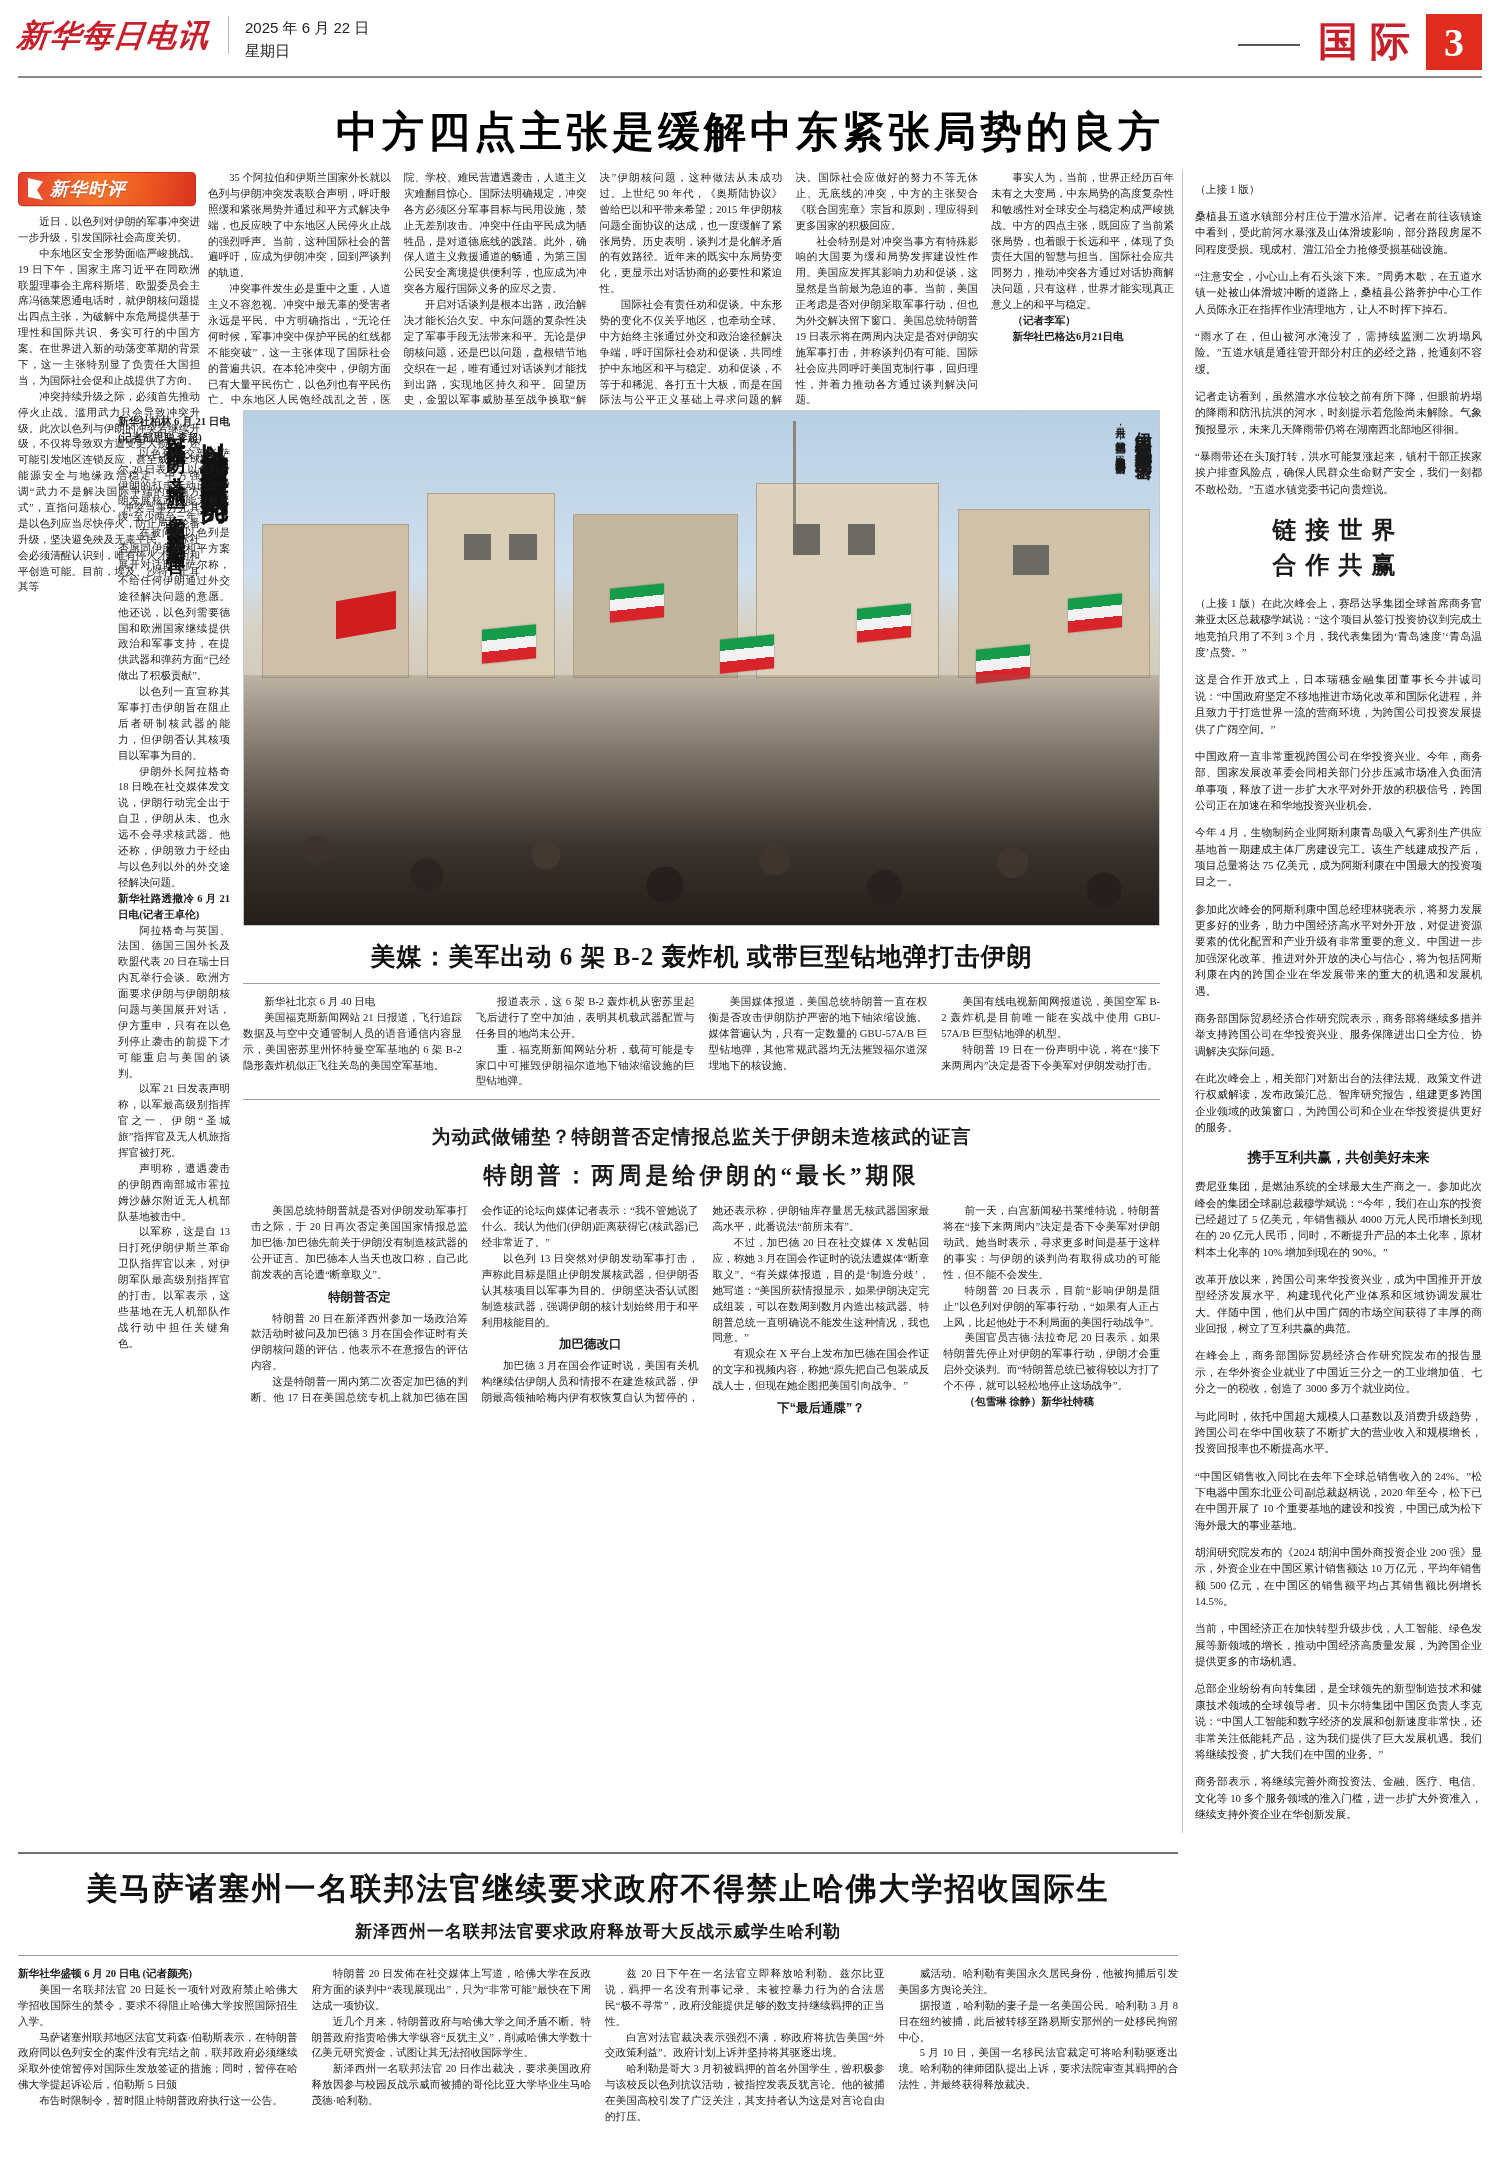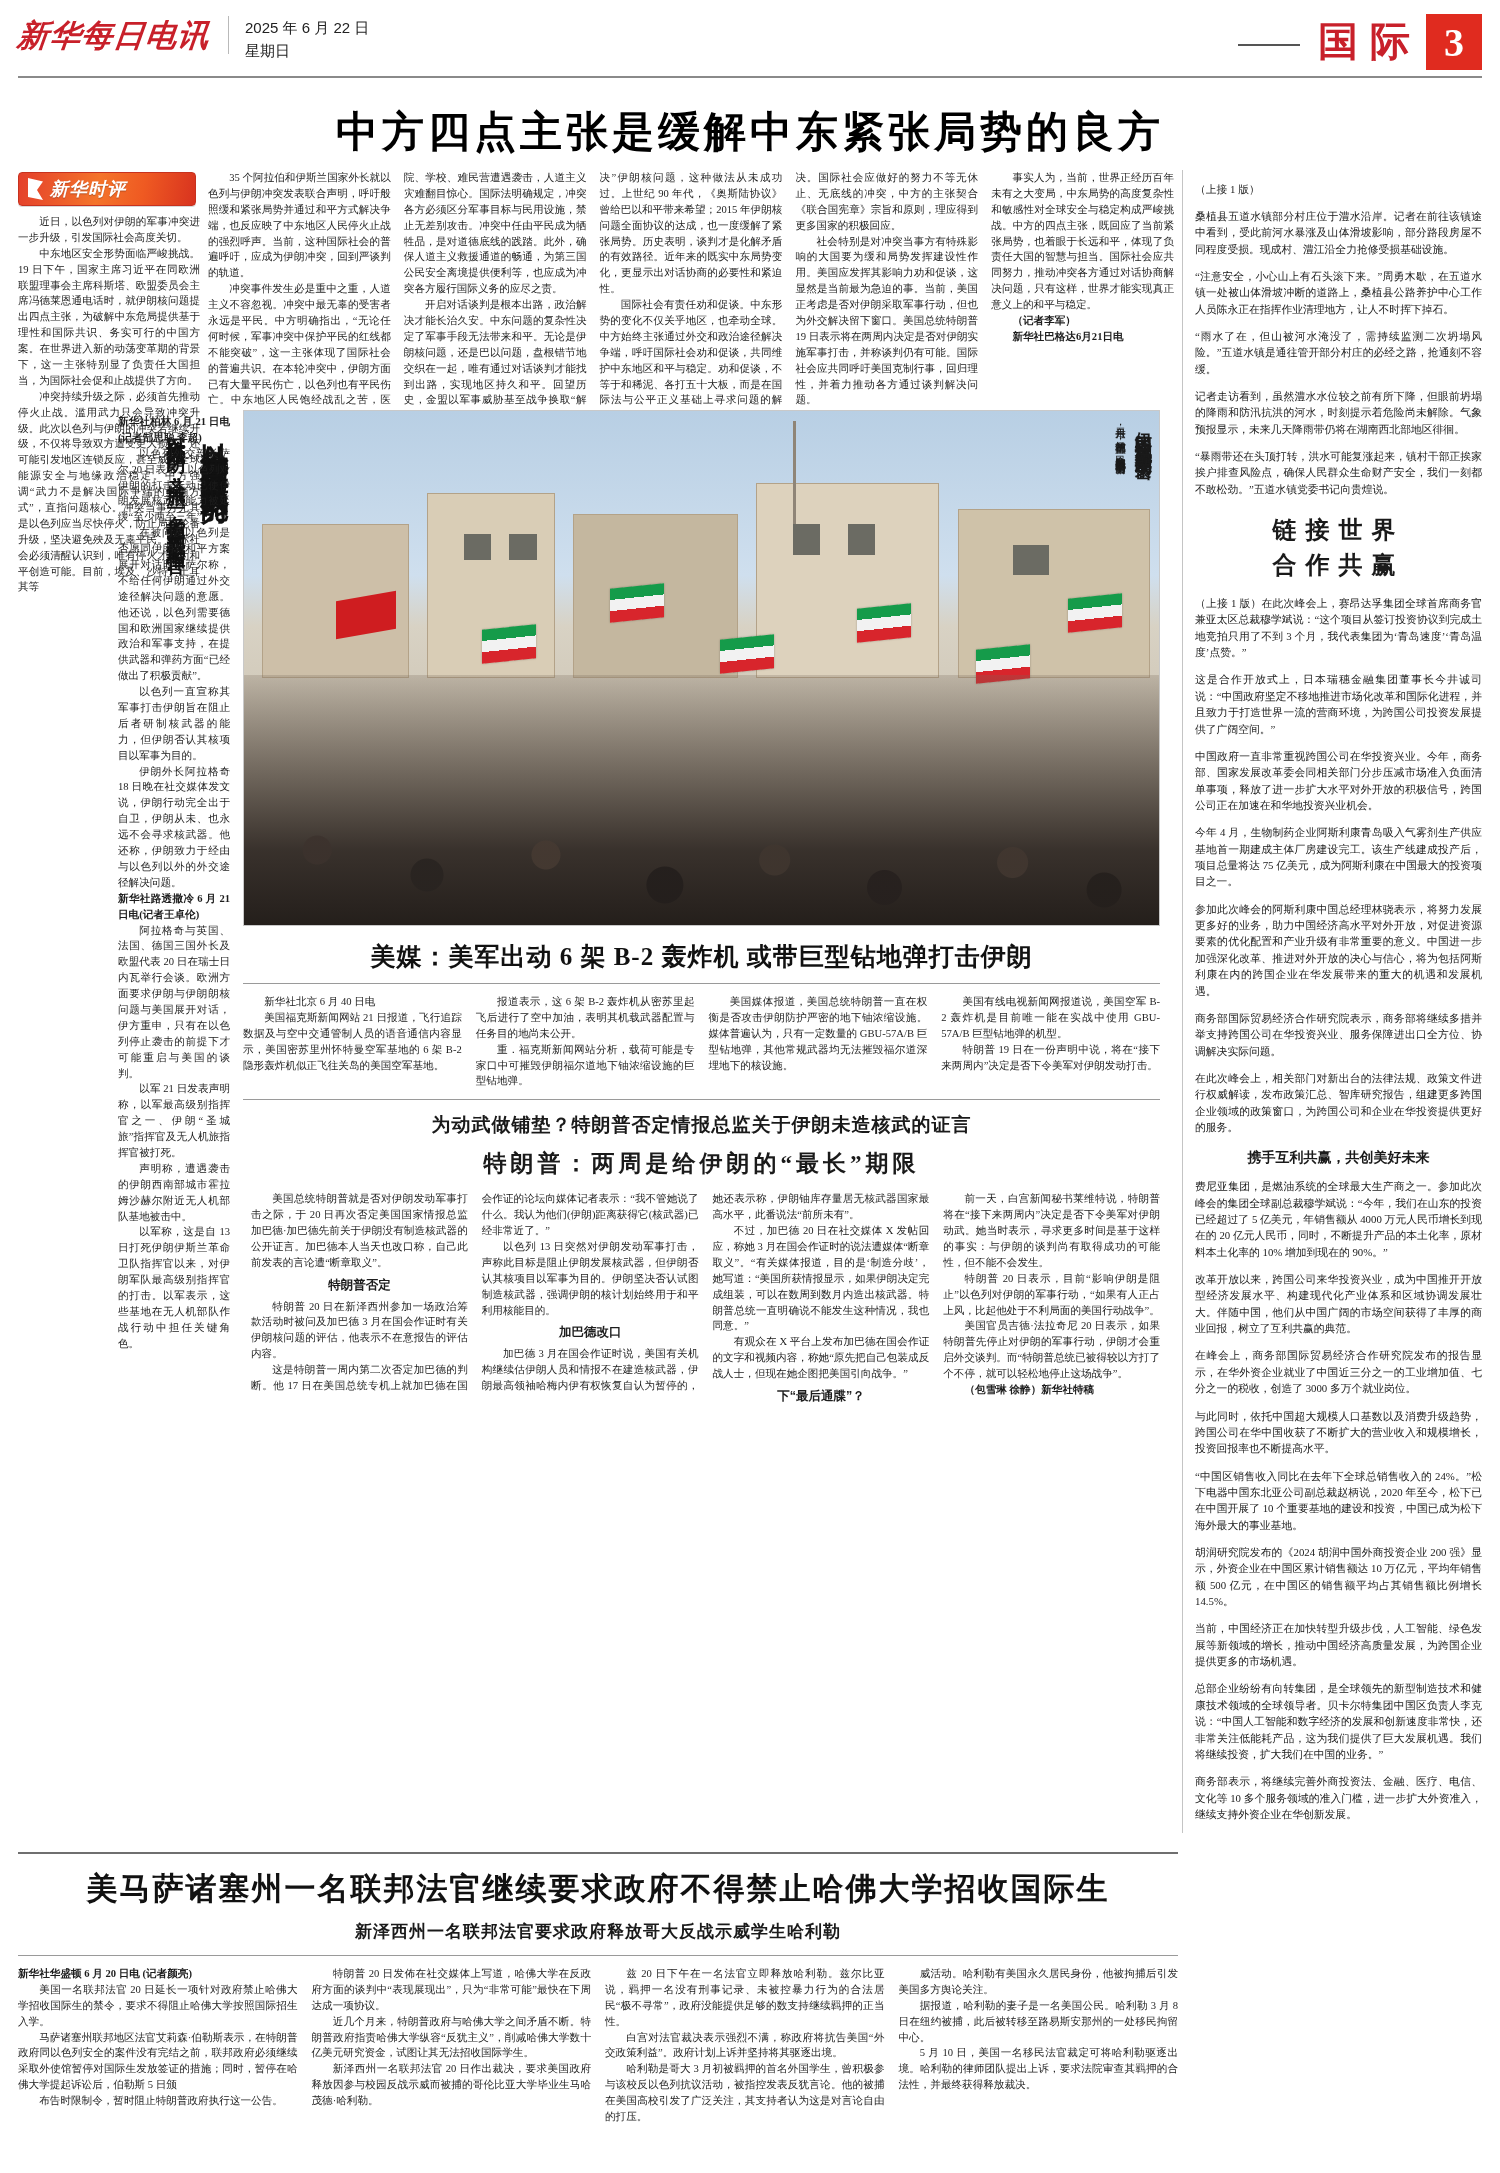--- a/index.html
+++ b/index.html
@@ -123,21 +123,21 @@
   .pole { position:absolute; width:2px; background:#6f6054; }
   .photo-headline {
     text-align:center; font-family:"Liberation Serif",serif; font-weight:bold;
     font-size:25px; letter-spacing:1px; margin:14px 0 8px; color:#111;
   }
   .hr-thin { height:1px; background:#9a9a9a; margin:10px 0; }
 
   .b2cols { column-count:4; column-gap:14px; }
   .sub-head { text-align:center; font-weight:bold; font-size:12.5px; margin:5px 0 4px; font-family:"Liberation Sans",sans-serif; }
 
-  .trump-kicker { text-align:center; font-family:"Liberation Sans",sans-serif; font-weight:bold; font-size:19px; letter-spacing:1px; margin-top:12px; }
+  .trump-kicker { text-align:center; font-family:"Liberation Sans",sans-serif; font-weight:bold; font-size:19px; letter-spacing:1px; margin-top:24px; }
   .trump-headline { text-align:center; font-family:"Liberation Serif",serif; font-weight:bold; font-size:23px; letter-spacing:4px; margin:10px 0 12px; }
 
   .rcol { width:300px; flex:0 0 300px; padding-left:12px; border-left:1px solid #c4c4c4; }
   .rcol-text { font-size:10.8px; line-height:1.52; text-align:justify; }
   .rcol-title {
     text-align:center; font-family:"Liberation Serif",serif; font-weight:bold;
     font-size:24px; letter-spacing:9px; line-height:1.45; margin:16px 0 12px;
   }
   .rcol-sub { text-align:center; font-family:"Liberation Sans",sans-serif; font-weight:bold; font-size:14px; margin:14px 0 8px; }
   .vcap-wrap { display:flex; flex-direction:row-reverse; gap:4px; position:absolute; right:6px; top:6px; height:330px; }

